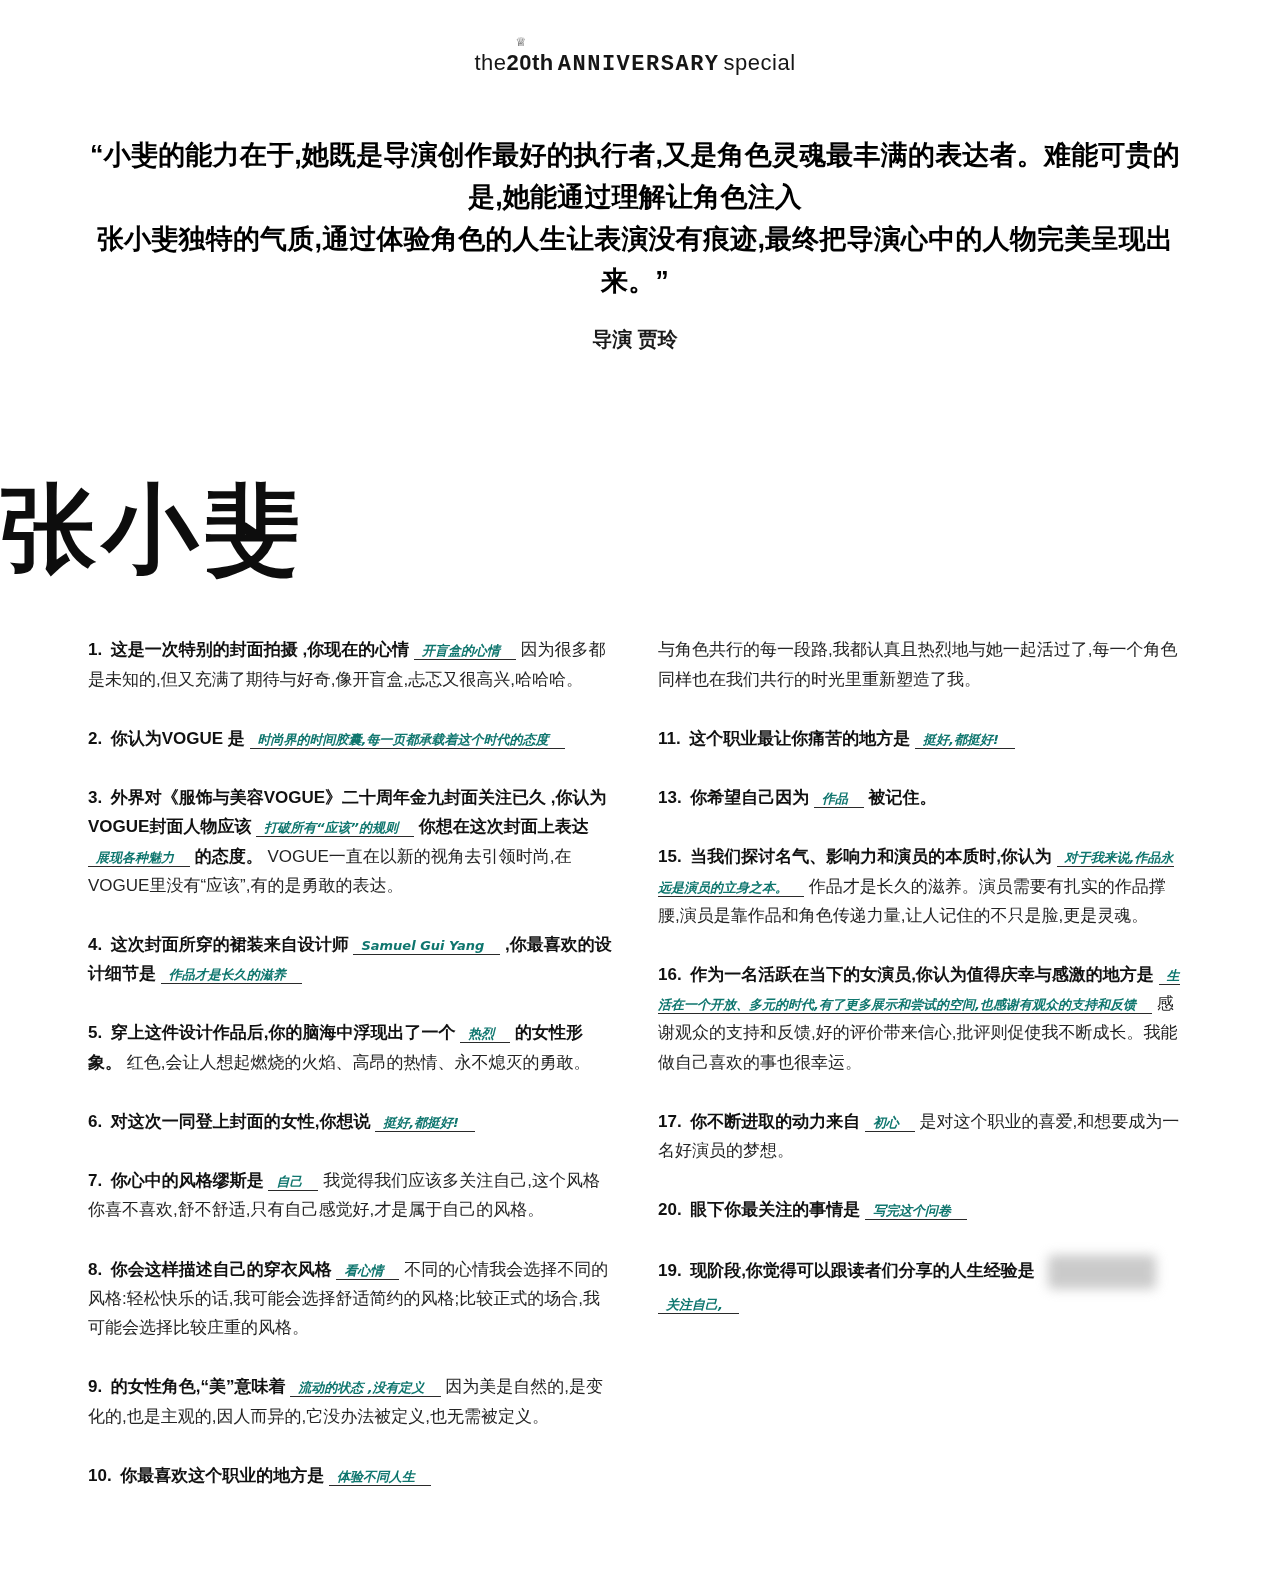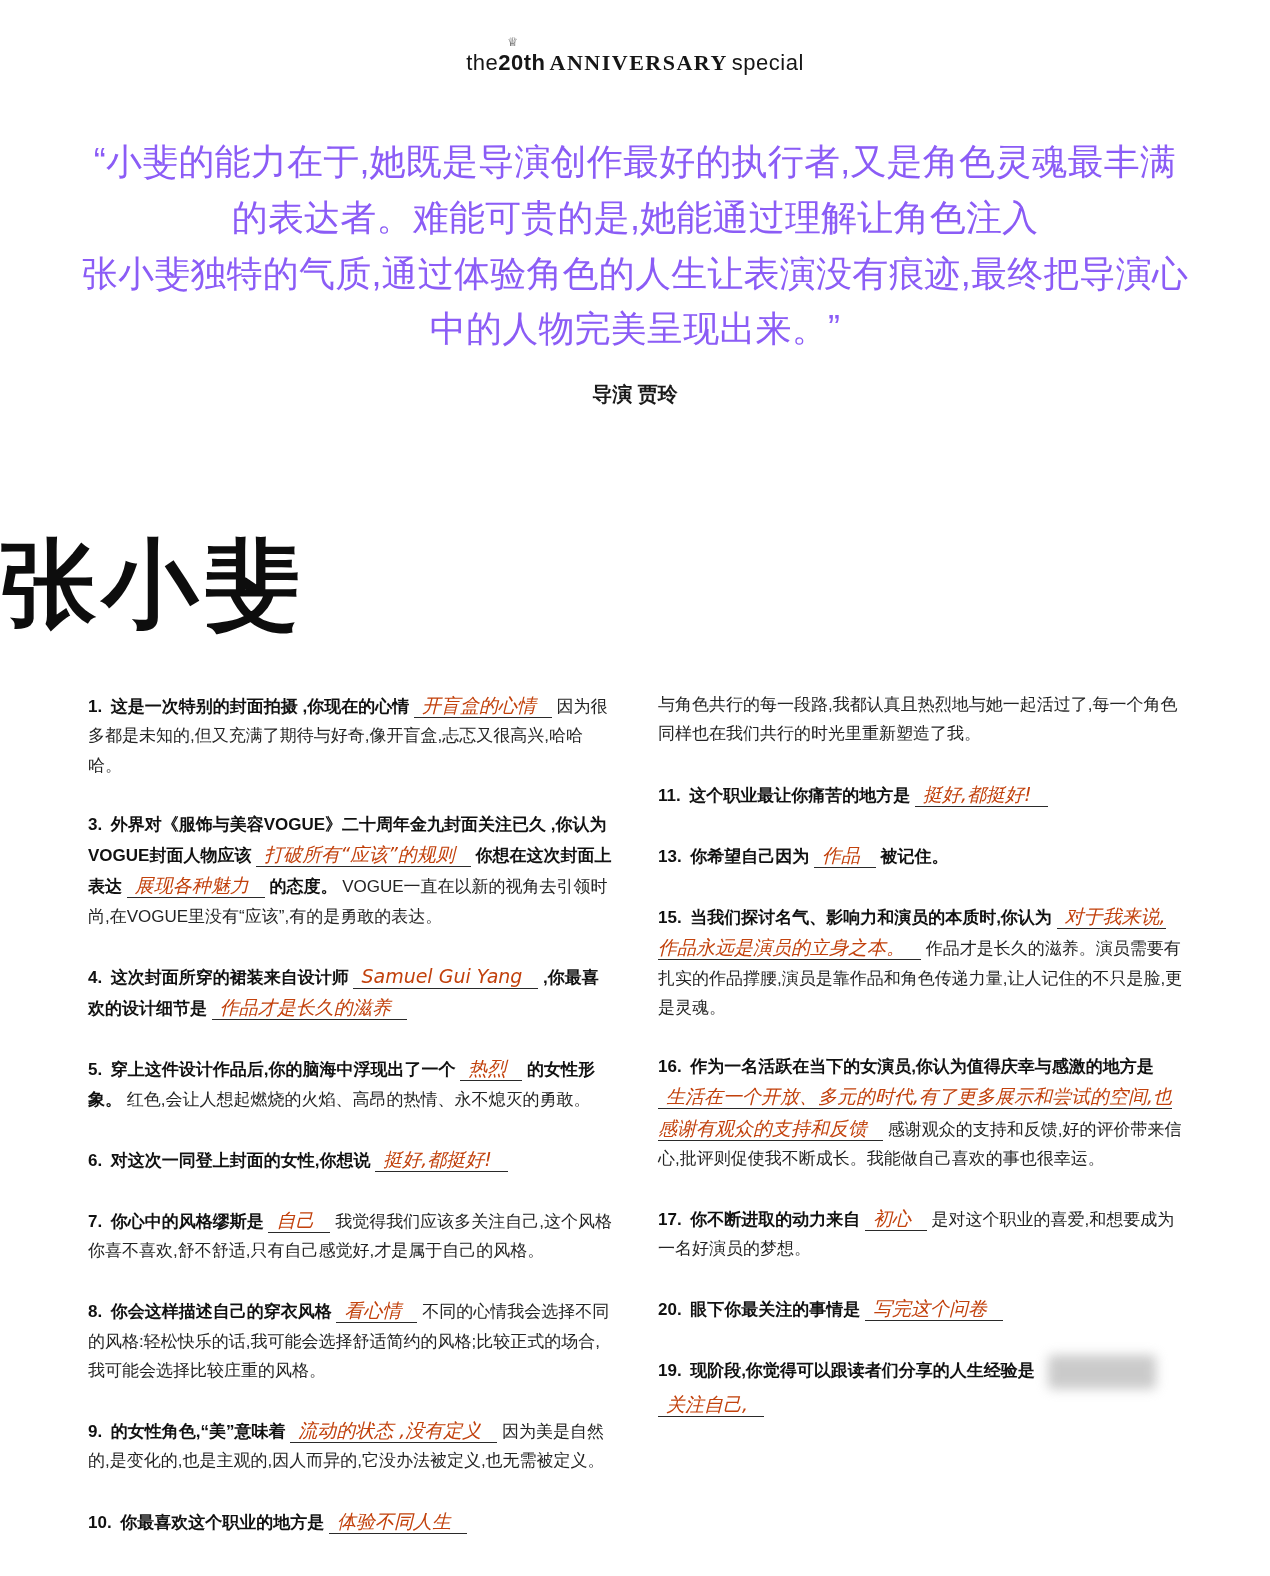--- a/index.html
+++ b/index.html
@@ -11,47 +11,47 @@
   
   .masthead{
     text-align:center;padding-top:50px;letter-spacing:.5px;
     font-size:22px;color:#161616;
   }
   .masthead .h-the{font-weight:400;margin-right:0;}
   .masthead .h-num{font-weight:700;position:relative;margin-right:4px;}
   .masthead .crown{
     position:absolute;left:9px;top:-15px;font-size:12px;color:#161616;
   }
-  .masthead .h-main{font-weight:600;letter-spacing:1.5px;margin-right:4px;font-family:Liberation Serif, serif;}
+  .masthead .h-main{font-weight:600;letter-spacing:1.5px;margin-right:4px;font-family:Liberation Mono, monospace;}
   .masthead .h-special{font-weight:400;}
   
   .quote-wrap{margin:58px auto 0;width:1110px;text-align:center;}
   .quote{
-    font-size:36px;font-weight:400;line-height:1.55;color:#8b5cf6;
+    font-size:27px;font-weight:700;line-height:1.55;color:#000000;
     letter-spacing:.2px;
   }
   .quote-attr{margin-top:24px;font-size:20px;font-weight:600;color:#1a1a1a;}
   
   .big-title{
     margin-top:128px;text-align:left;font-size:96px;font-weight:800;
     color:#0d0d0d;letter-spacing:6px;line-height:1;
   }
   
   .columns{
     display:flex;gap:44px;padding:58px 86px 0 88px;box-sizing:border-box;
   }
   .col{flex:1;min-width:0;}
   .question{margin:0 0 30px 0;font-size:17px;line-height:1.72;}
   .question p{margin:0;}
   .qnum{font-weight:800;color:#111;}
   .q{font-weight:800;color:#111;}
   .body{font-weight:400;color:#242424;}
   .hand{
-    font-family:"DejaVu Sans",sans-serif;font-style:italic;font-weight:400;
-    font-size:19px;color:#c2410c;border-bottom:1.6px solid #2a2a2a;
+    font-family:"DejaVu Sans",sans-serif;font-style:italic;font-weight:700;
+    font-size:13px;color:#0f766e;border-bottom:1.6px solid #2a2a2a;
     padding:0 16px 1px 8px;line-height:1.6;
   }
   .wm{
     display:inline-block;width:108px;height:34px;vertical-align:middle;
     background:#b9b9b9;filter:blur(6px);border-radius:4px;margin:0 8px;
     opacity:.75;
   }
 </style>
 </head>
 <body>
@@ -67,20 +67,23 @@
   </div>
   <div class="quote-attr">导演 贾玲</div>
 </div>
 
 <div class="big-title">张小斐</div>
 
 <div class="columns">
   <div class="col" id="col-left">
       <div class="question">
         <p><span class="qnum">1. </span><span class="q">这是一次特别的封面拍摄 ,你现在的心情</span> <span class="hand">开盲盒的心情</span> <span class="body">因为很多都是未知的,但又充满了期待与好奇,像开盲盒,忐忑又很高兴,哈哈哈。</span> </p>
+      </div>
+      <div class="question">
+        <p><span class="qnum">2. </span><span class="q">你认为VOGUE 是</span> <span class="hand">时尚界的时间胶囊,每一页都承载着这个时代的态度</span> </p>
       </div>
       <div class="question">
         <p><span class="qnum">3. </span><span class="q">外界对《服饰与美容VOGUE》二十周年金九封面关注已久 ,你认为VOGUE封面人物应该</span> <span class="hand">打破所有“应该”的规则</span> <span class="q">你想在这次封面上表达</span> <span class="hand">展现各种魅力</span> <span class="q">的态度。</span> <span class="body">VOGUE一直在以新的视角去引领时尚,在VOGUE里没有“应该”,有的是勇敢的表达。</span> </p>
       </div>
       <div class="question">
         <p><span class="qnum">4. </span><span class="q">这次封面所穿的裙装来自设计师</span> <span class="hand">Samuel Gui Yang</span> <span class="q">,你最喜欢的设计细节是</span> <span class="hand">作品才是长久的滋养</span> </p>
       </div>
       <div class="question">
         <p><span class="qnum">5. </span><span class="q">穿上这件设计作品后,你的脑海中浮现出了一个</span> <span class="hand">热烈</span> <span class="q">的女性形象。</span> <span class="body">红色,会让人想起燃烧的火焰、高昂的热情、永不熄灭的勇敢。</span> </p>
       </div>

